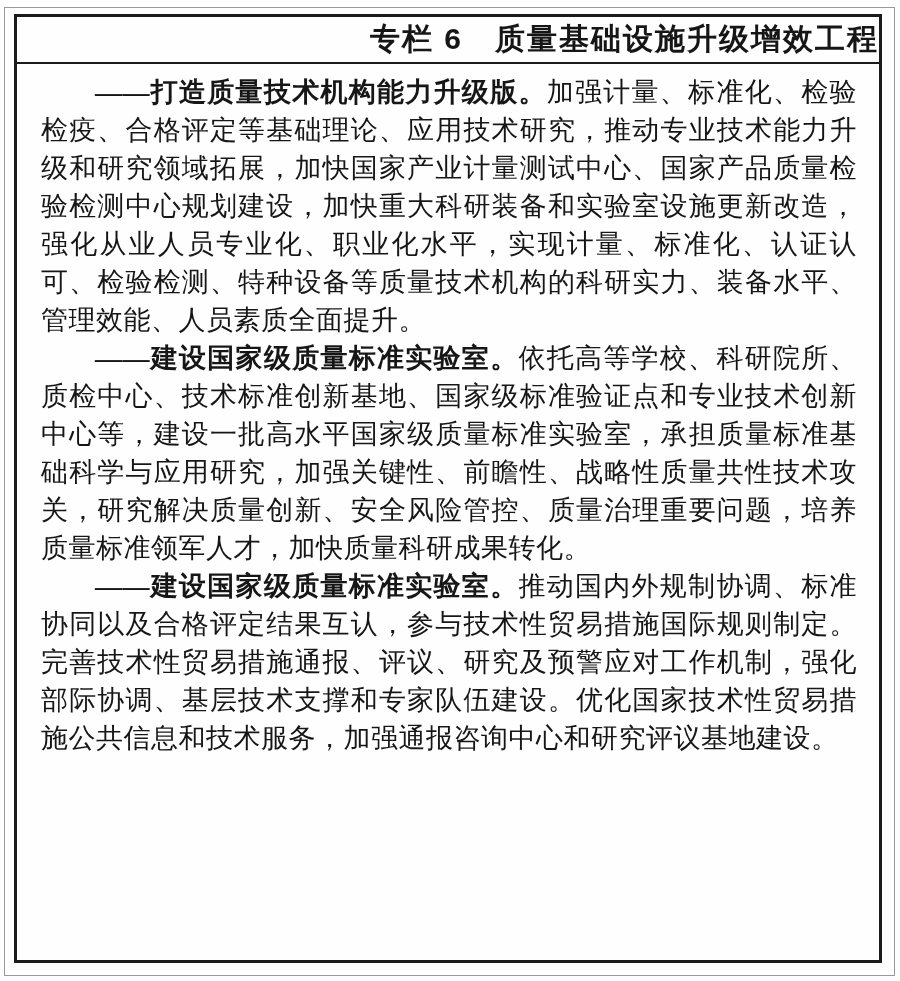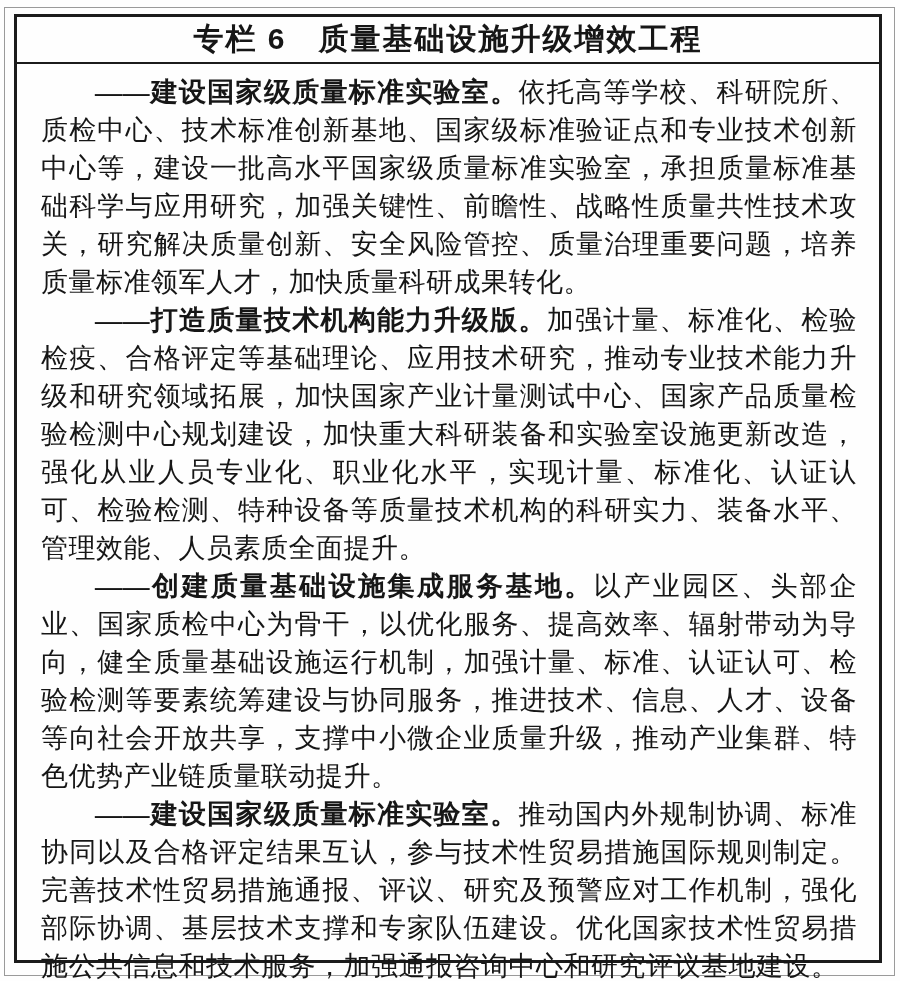--- a/index.html
+++ b/index.html
@@ -36,21 +36,21 @@
     box-sizing: border-box;
     border: 3px solid #1b1b1b;
     background: #fefefe;
   }
   .box-title {
     height: 47px;
     box-sizing: border-box;
     border-bottom: 2px solid #1b1b1b;
     display: flex;
     align-items: center;
-    justify-content: center;
+    justify-content: flex-end;
     font-family: "Liberation Sans", "DejaVu Sans", sans-serif;
     font-weight: bold;
     font-size: 30px;
     letter-spacing: 2px;
     white-space: pre;
   }
   .box-body {
     padding: 9px 22px 0 24px;
     font-size: 27px;
     line-height: 38px;
@@ -68,19 +68,18 @@
 </head>
 <body>
 
 <div class="page">
   <div class="thin-frame"></div>
   <div class="box">
     <div class="box-title">
       <span>专栏 6　质量基础设施升级增效工程</span>
     </div>
     <div class="box-body">
+      <p class="para"><span class="lead">——打造质量技术机构能力升级版。</span><span>加强计量、标准化、检验检疫、合格评定等基础理论、应用技术研究，推动专业技术能力升级和研究领域拓展，加快国家产业计量测试中心、国家产品质量检验检测中心规划建设，加快重大科研装备和实验室设施更新改造，强化从业人员专业化、职业化水平，实现计量、标准化、认证认可、检验检测、特种设备等质量技术机构的科研实力、装备水平、管理效能、人员素质全面提升。</span></p>
       <p class="para"><span class="lead">——建设国家级质量标准实验室。</span><span>依托高等学校、科研院所、质检中心、技术标准创新基地、国家级标准验证点和专业技术创新中心等，建设一批高水平国家级质量标准实验室，承担质量标准基础科学与应用研究，加强关键性、前瞻性、战略性质量共性技术攻关，研究解决质量创新、安全风险管控、质量治理重要问题，培养质量标准领军人才，加快质量科研成果转化。</span></p>
-      <p class="para"><span class="lead">——打造质量技术机构能力升级版。</span><span>加强计量、标准化、检验检疫、合格评定等基础理论、应用技术研究，推动专业技术能力升级和研究领域拓展，加快国家产业计量测试中心、国家产品质量检验检测中心规划建设，加快重大科研装备和实验室设施更新改造，强化从业人员专业化、职业化水平，实现计量、标准化、认证认可、检验检测、特种设备等质量技术机构的科研实力、装备水平、管理效能、人员素质全面提升。</span></p>
-      <p class="para"><span class="lead">——创建质量基础设施集成服务基地。</span><span>以产业园区、头部企业、国家质检中心为骨干，以优化服务、提高效率、辐射带动为导向，健全质量基础设施运行机制，加强计量、标准、认证认可、检验检测等要素统筹建设与协同服务，推进技术、信息、人才、设备等向社会开放共享，支撑中小微企业质量升级，推动产业集群、特色优势产业链质量联动提升。</span></p>
       <p class="para"><span class="lead">——建设国家级质量标准实验室。</span><span>推动国内外规制协调、标准协同以及合格评定结果互认，参与技术性贸易措施国际规则制定。完善技术性贸易措施通报、评议、研究及预警应对工作机制，强化部际协调、基层技术支撑和专家队伍建设。优化国家技术性贸易措施公共信息和技术服务，加强通报咨询中心和研究评议基地建设。</span></p>
     </div>
   </div>
 </div>
 
 </body></html>

